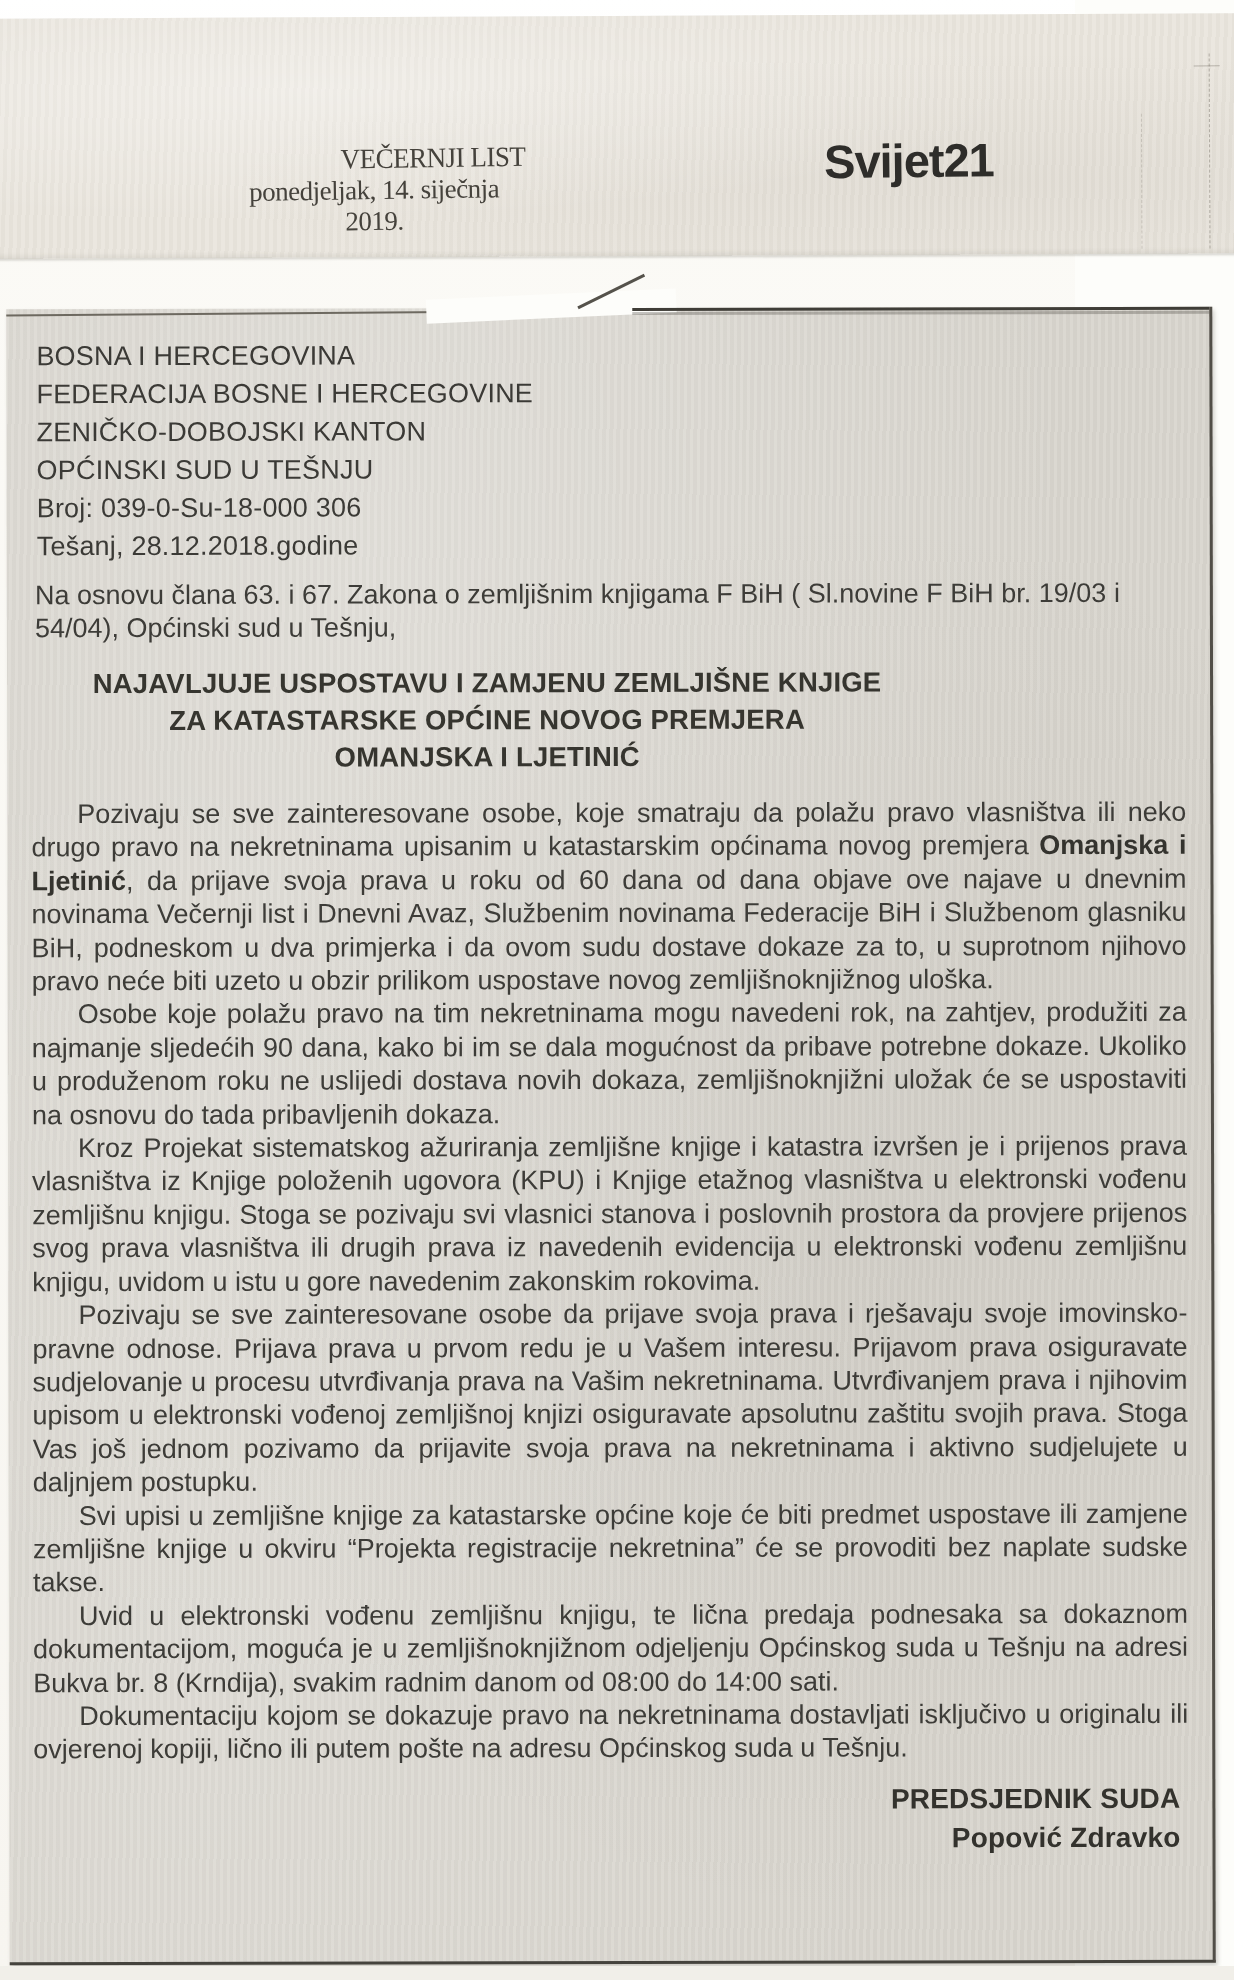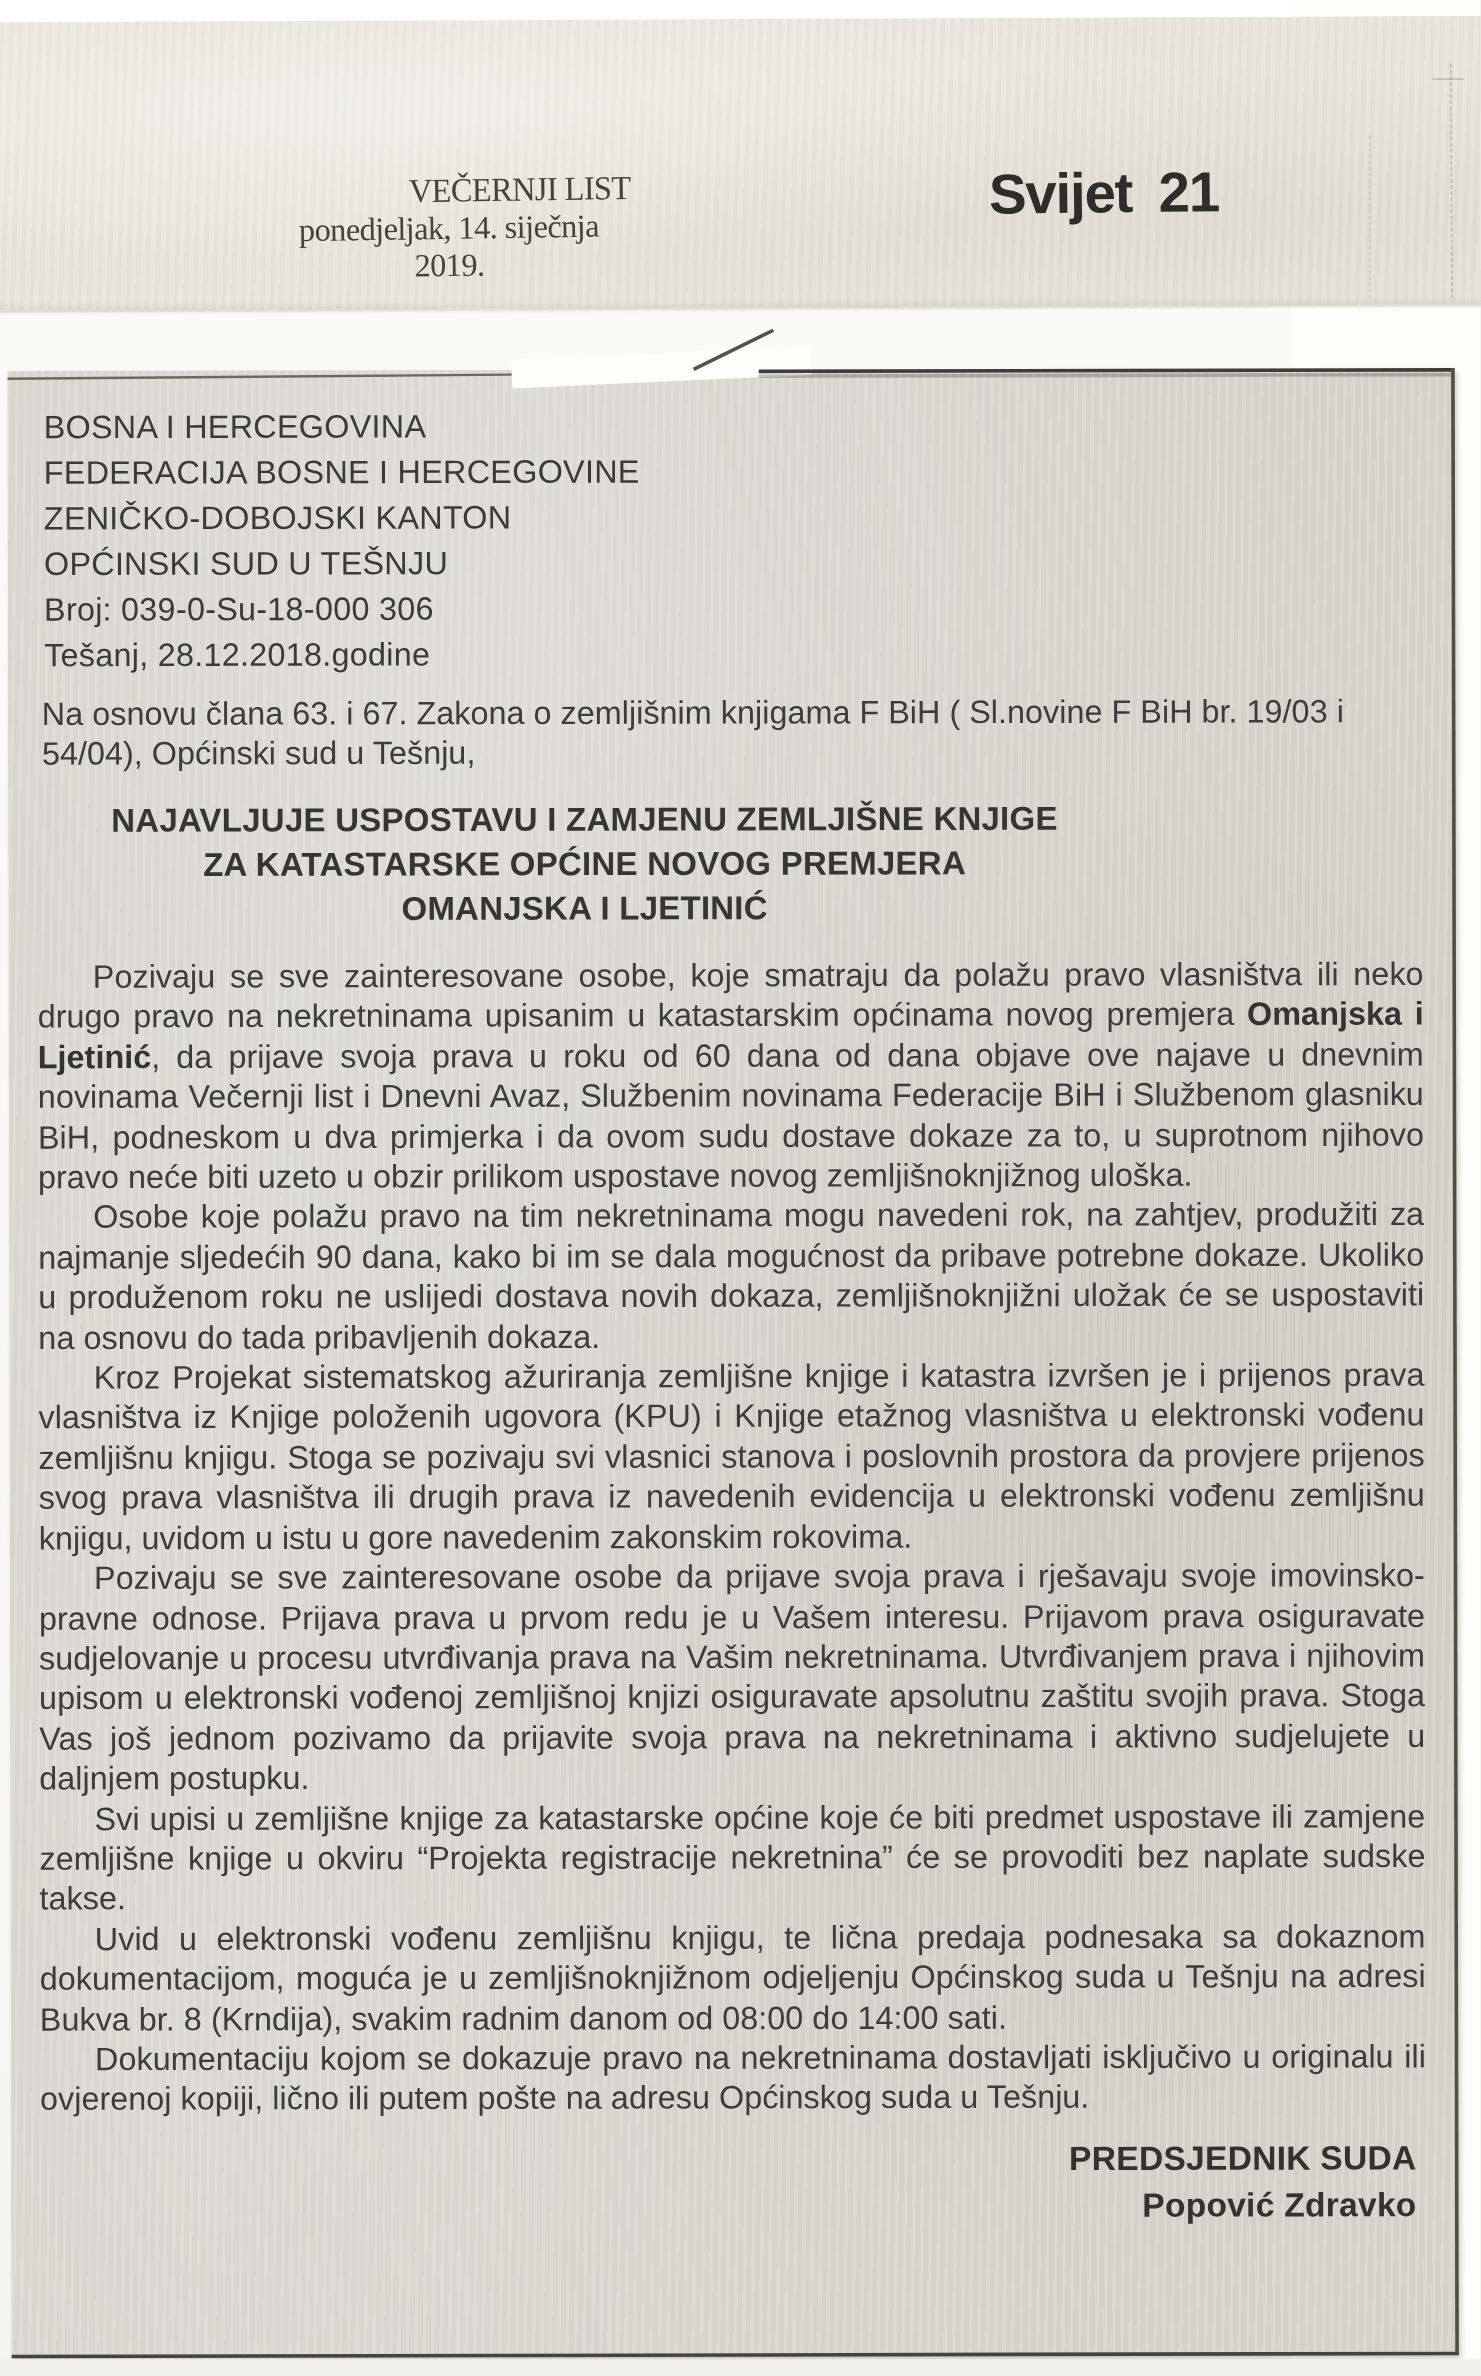--- a/index.html
+++ b/index.html
@@ -33,21 +33,21 @@
     position:absolute;left:228px;top:158px;width:300px;text-align:center;
     font-family:"Liberation Serif",serif;
     font-size:27px;letter-spacing:-0.5px;color:#45423c;
     transform:rotate(-0.6deg);
   }
   .section-head{
     position:absolute;left:828px;top:118px;width:300px;
     font-size:47px;font-weight:800;letter-spacing:-1px;color:#2e2d2a;
     transform:rotate(-0.4deg);white-space:nowrap;
   }
-  .section-head .num{margin-left:22px;}
+  .section-head .num{}
   .crease-1{position:absolute;right:28px;top:40px;height:195px;width:0;border-left:1px dashed rgba(90,84,74,.38);}
   .crease-2{position:absolute;right:96px;top:100px;height:135px;width:0;border-left:1px dashed rgba(90,84,74,.20);}
   .reg-tick{position:absolute;right:18px;top:52px;width:26px;height:0;border-top:1px solid rgba(90,84,74,.35);}
 
   
   .clipping{
     position:absolute;left:8px;top:308px;width:1206px;height:1656px;
     background-color:#d9d6cf;
     background-image:
       radial-gradient(ellipse at 30% 15%, rgba(255,255,255,.22), transparent 60%),

